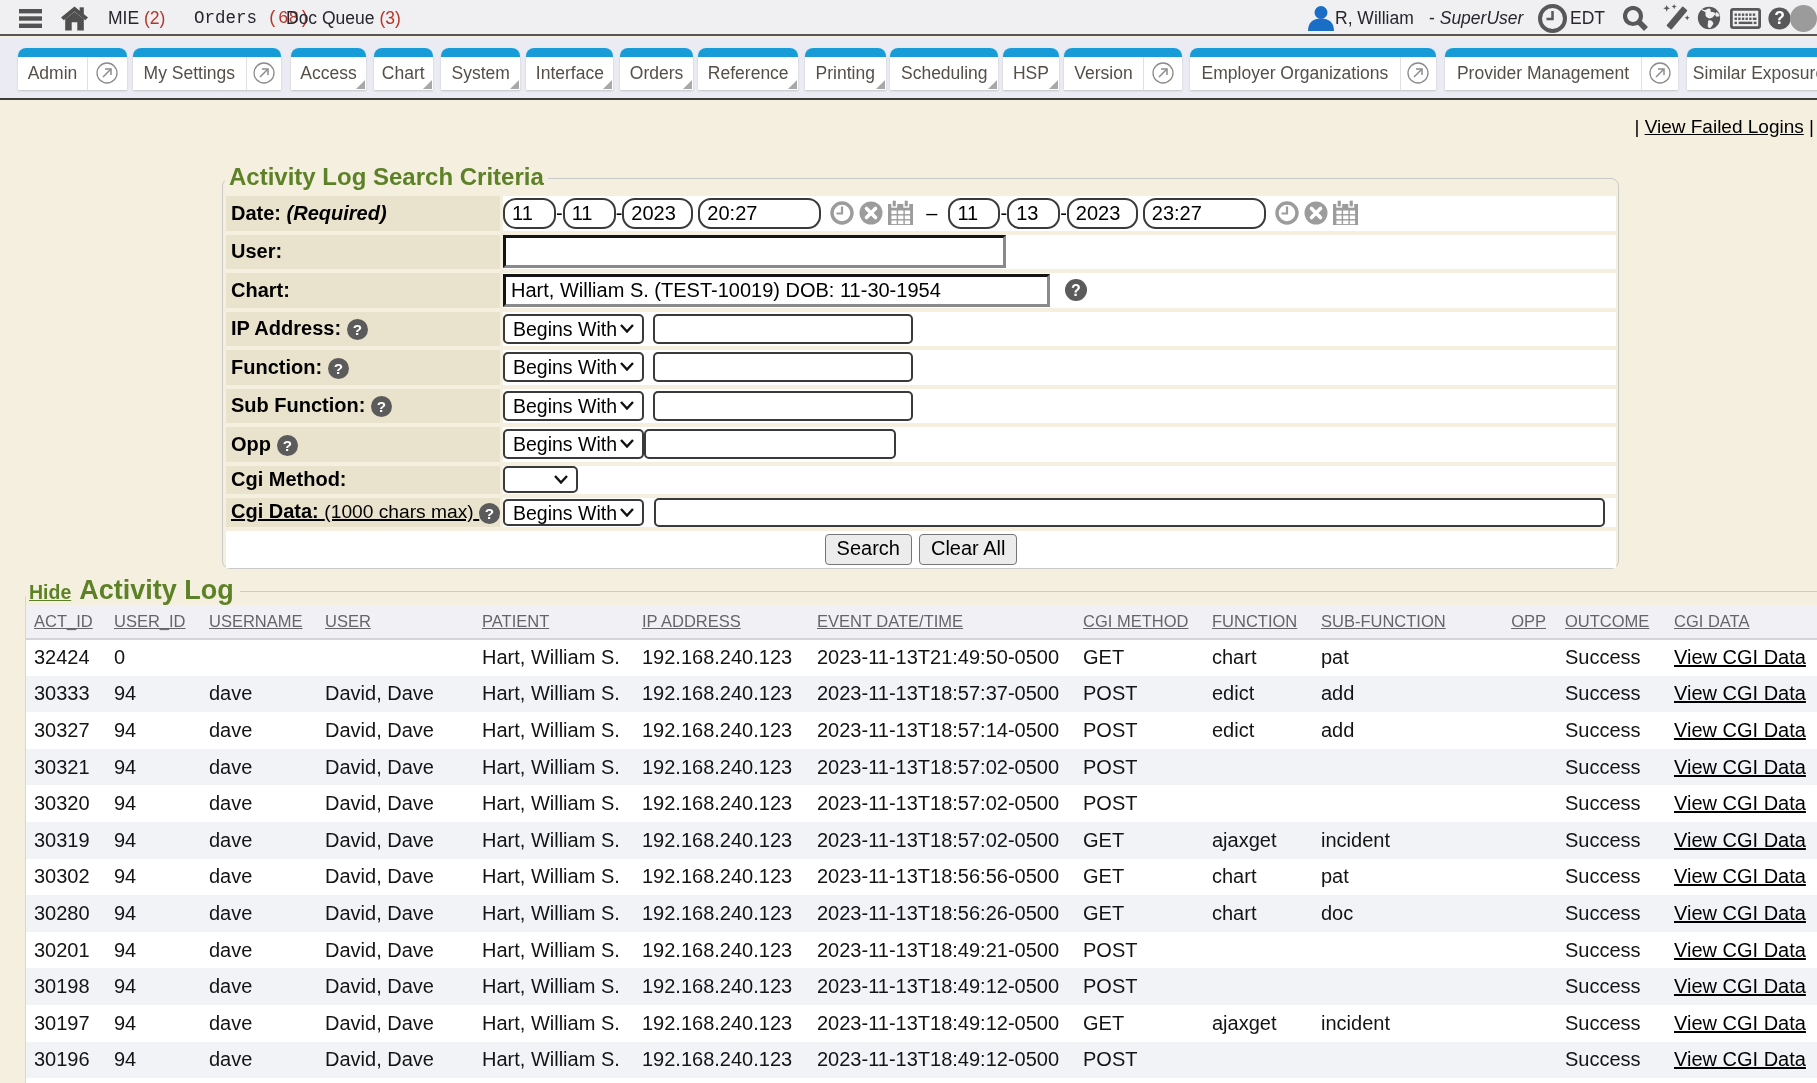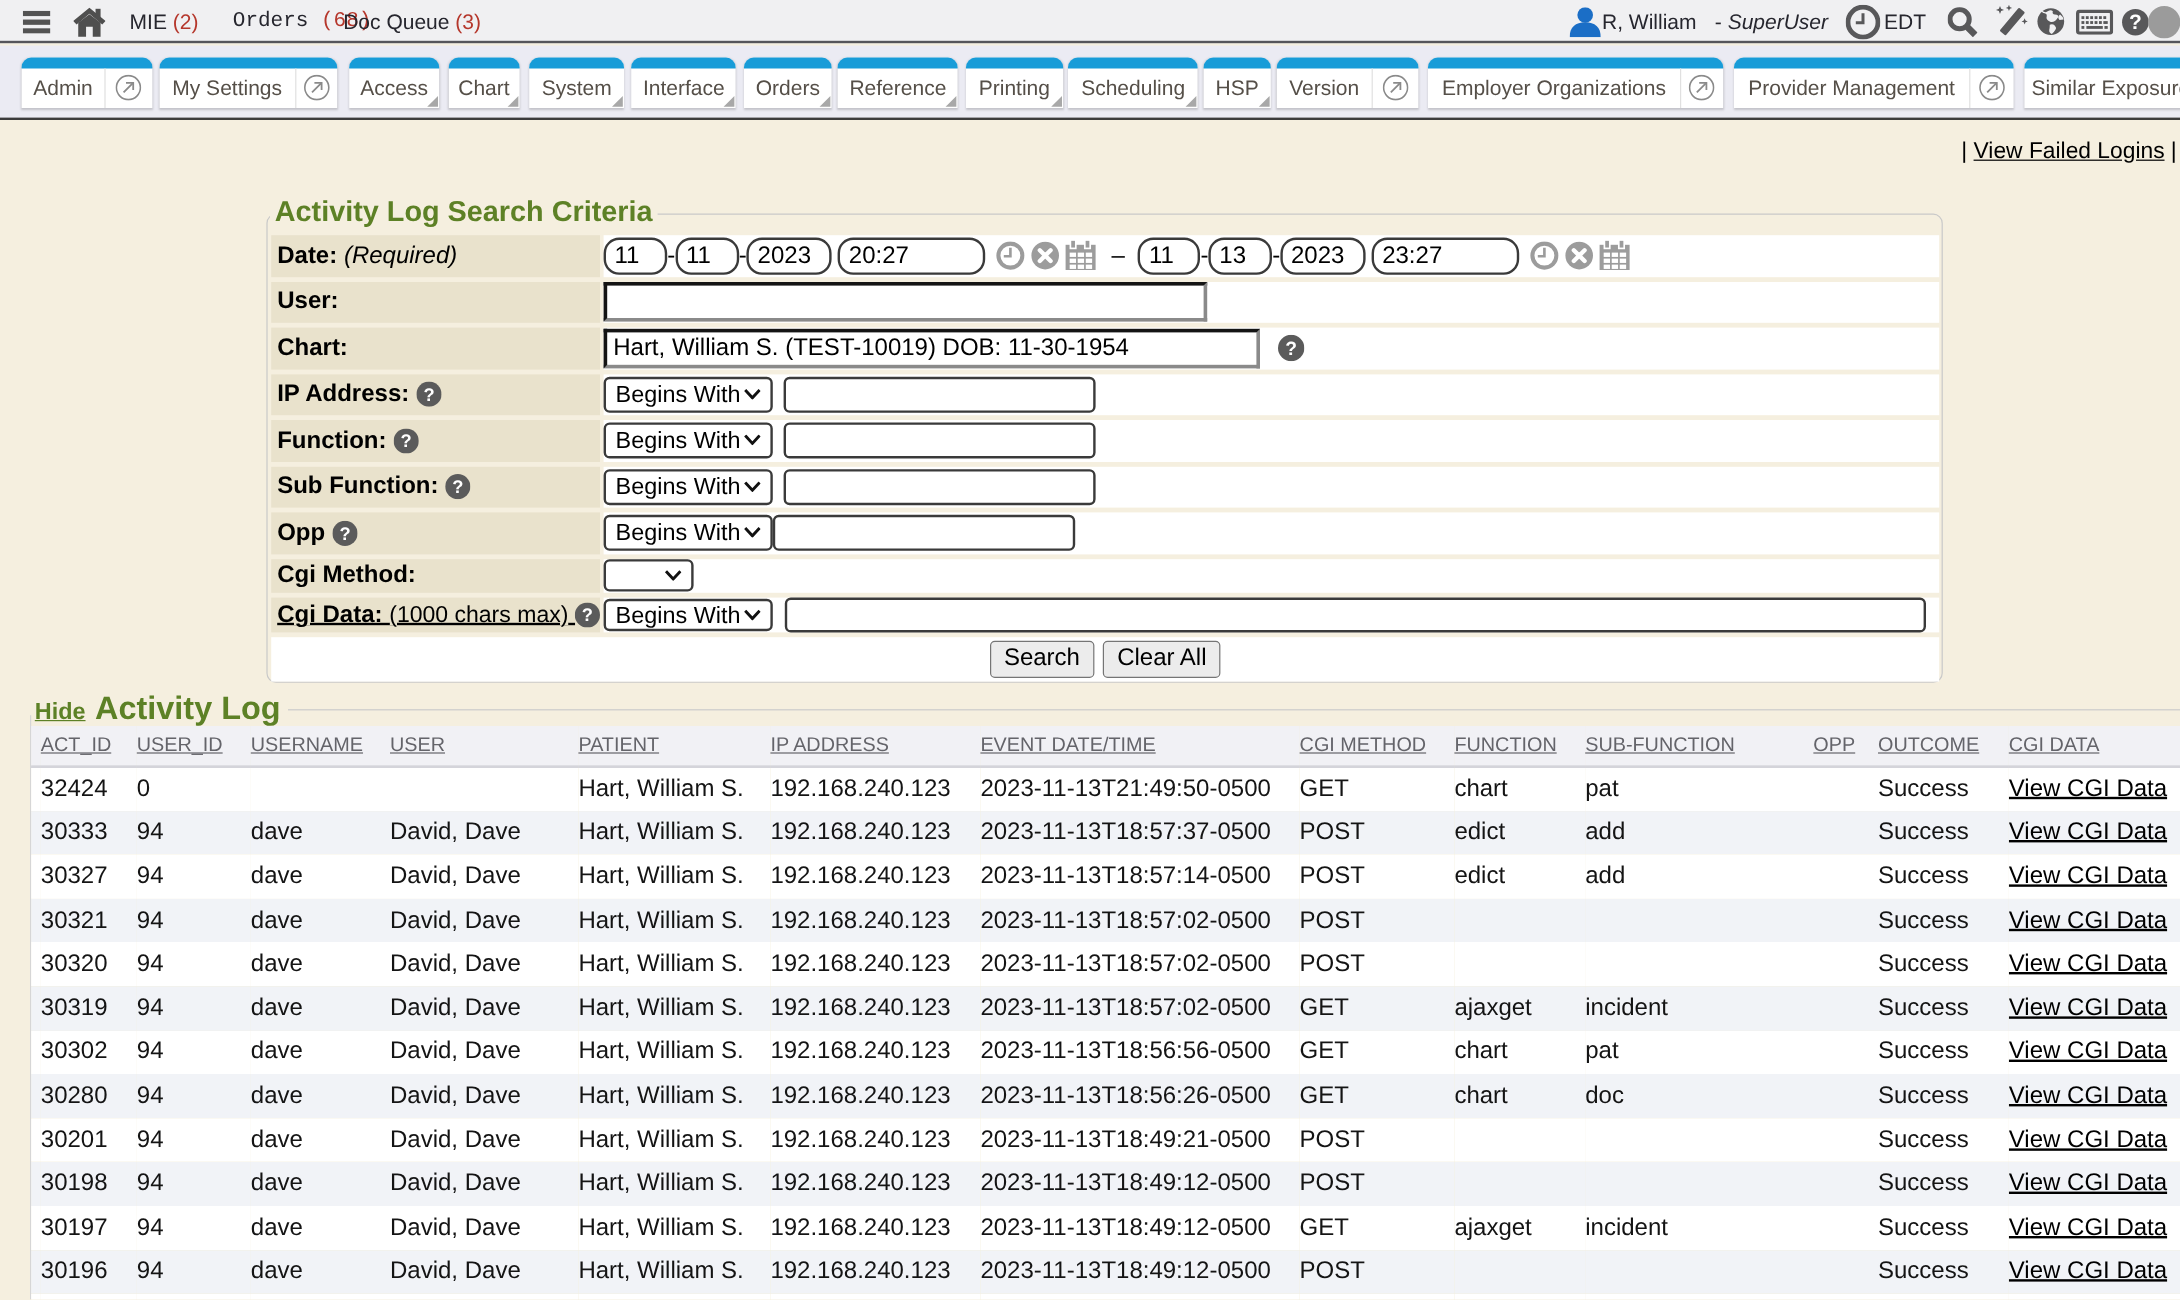--- a/index.html
+++ b/index.html
@@ -31,21 +31,21 @@
 #vfl a { color:#000; }
 
 #fs1 { position:absolute; left:222px; top:178px; width:1397px; height:391px;
   border:1.5px solid #c9c9c9; border-radius:8px; }
 #fs1 legend { position:absolute; left:2px; top:-16px; background:#f5efdf; padding:0 4px;
   font-size:24px; font-weight:bold; color:#5d8126; }
 #ft { position:absolute; left:0px; top:13px; border-collapse:separate; border-spacing:3px 4px; width:1396px; table-layout:fixed; }
 #ft td { vertical-align:middle; }
 #ft td.l { width:274px; background:#e9e2cc; padding-left:5px; font-size:20px; font-weight:bold; color:#000; white-space:nowrap; height:34.5px;}
 #ft td.v { background:#fff; padding-left:0px; white-space:nowrap; }
-.req { font-weight:normal; font-style:italic; }
+.req { font-weight:bold; font-style:italic; }
 .paren { font-weight:normal; font-size:19.2px; }
 
 .dt { display:inline-block; height:31px; border:2px solid #3a3a3a; border-radius:13px; background:#fff;
   font-size:20px; line-height:27px; padding-left:7px; vertical-align:middle; }
 .dash { display:inline-block; font-size:20px; vertical-align:middle; }
 .bigin { display:inline-block; height:33px; background:#fff; border-style:solid; border-width:3px;
   border-color:#141414 #8a8a8a #8a8a8a #141414; font-size:20px; line-height:27px; padding-left:5px; vertical-align:middle; }
 .sel { display:inline-block; position:relative; height:30px; margin-left:0px; border:2px solid #3a3a3a; border-radius:5px; background:#fff;
   font-size:19.5px; line-height:26px; padding-left:8px; vertical-align:middle; }
 .sel svg { position:absolute; right:8px; top:8px; }

